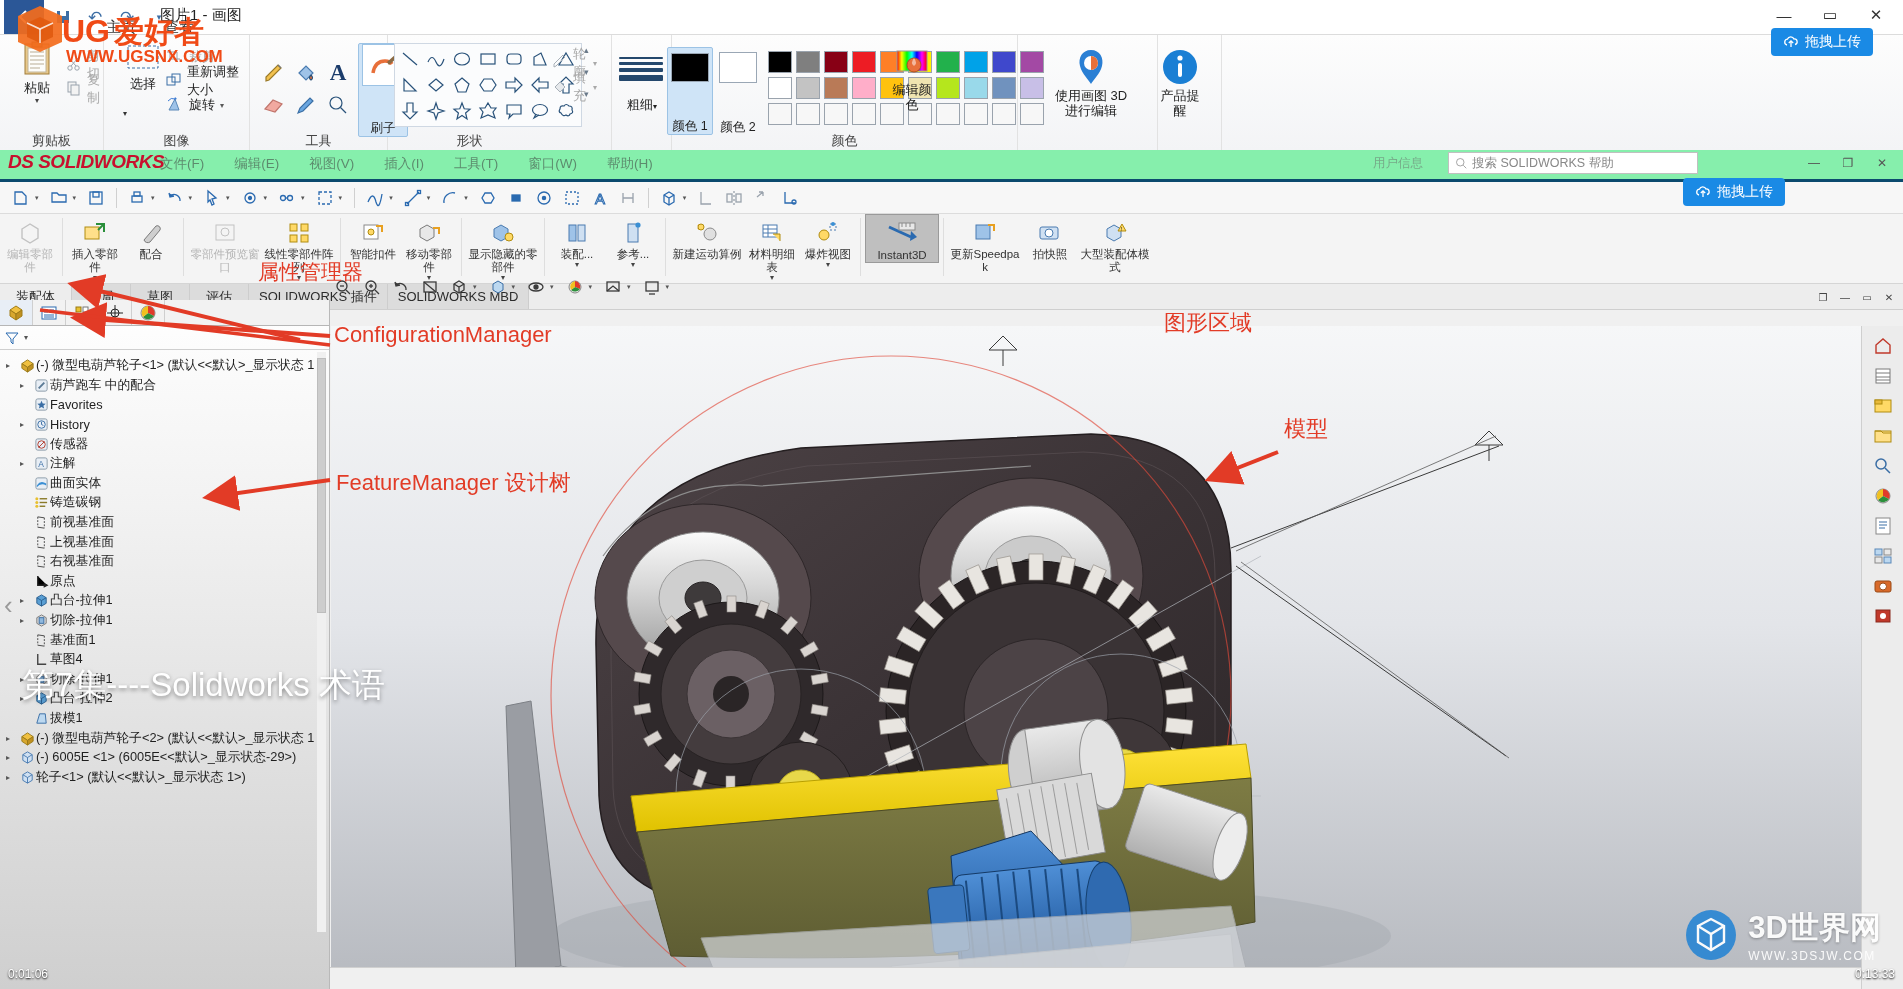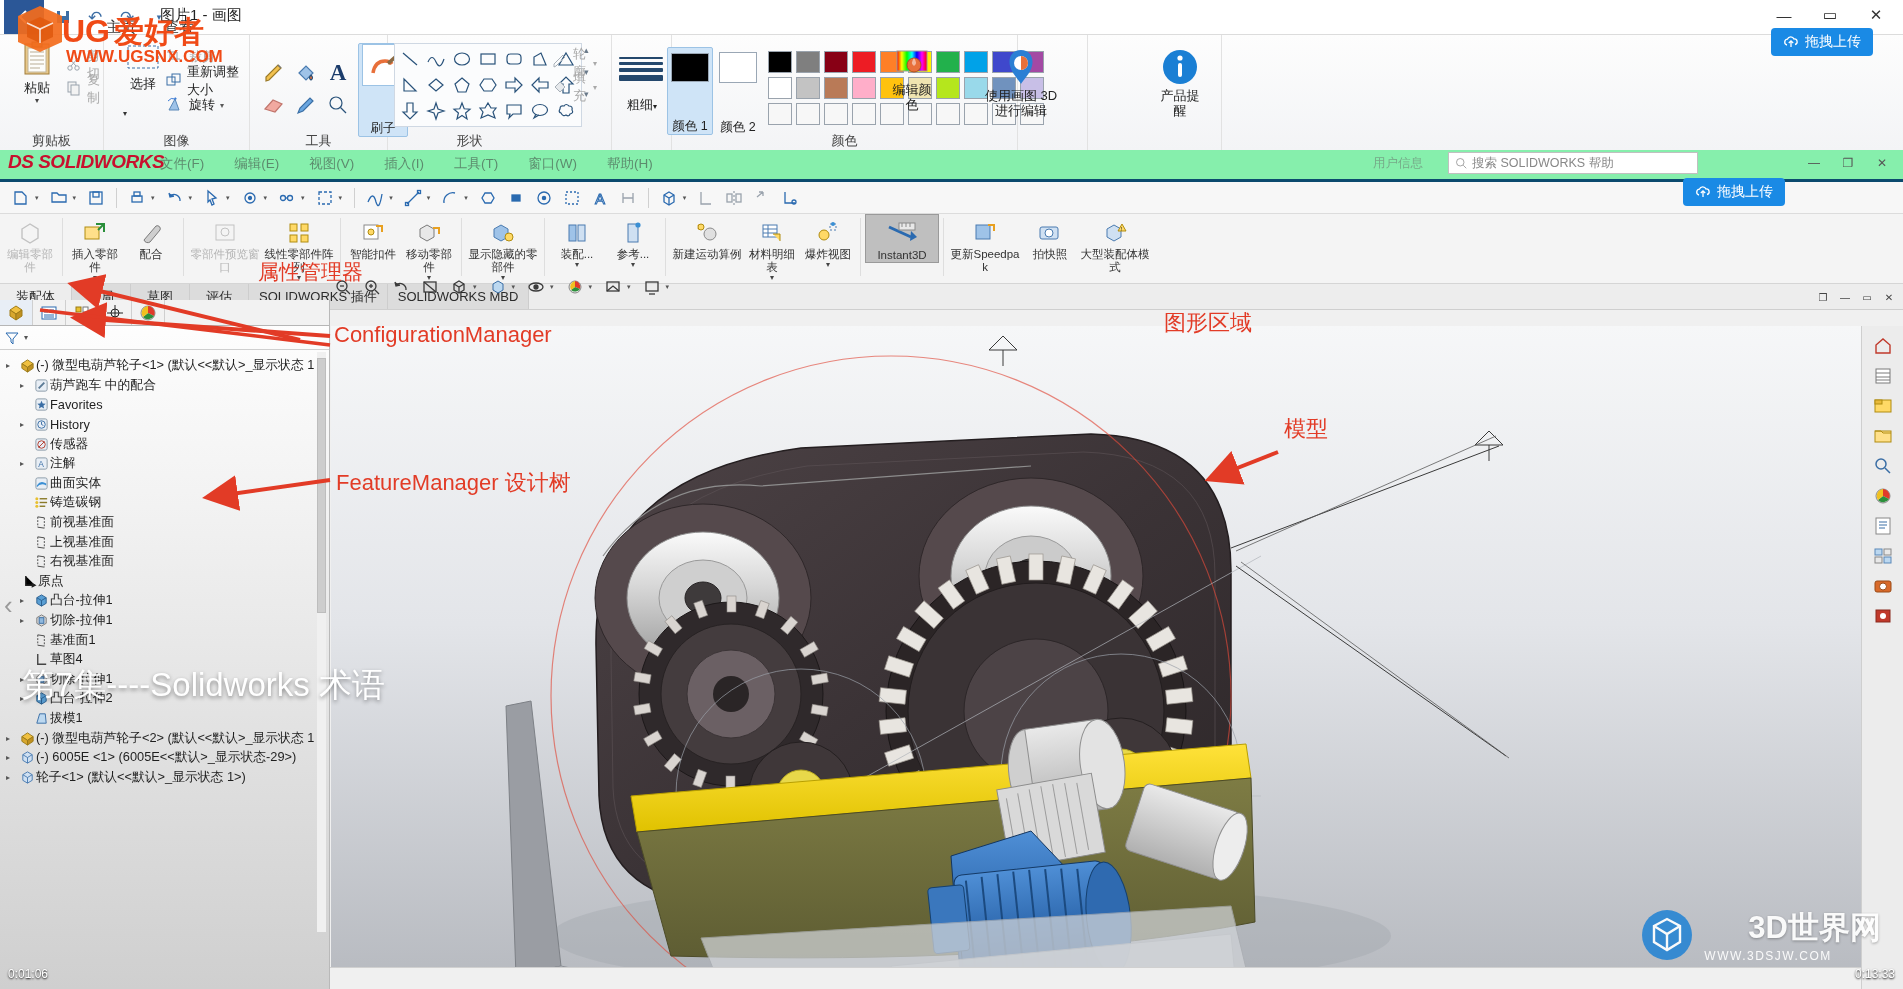--- a/index.html
+++ b/index.html
@@ -115,21 +115,21 @@
   .rs-ic { width:28px; height:24px; display:flex; align-items:center; justify-content:center; }
 
   
   .anno { position:absolute; color:#e23b26; font-size:22px; z-index:20; white-space:nowrap; }
   .anno-sm { font-size:20px; }
   svg.overlay { position:absolute; left:0; top:0; width:1903px; height:989px; pointer-events:none; z-index:19; }
 
   
   .wm-ug { position:absolute; left:10px; top:4px; z-index:30; }
   .wm-3d { position:absolute; right:22px; bottom:26px; z-index:30; display:flex; align-items:center; gap:10px; opacity:.92; }
-  .wm-3d-txt { color:#fff; font-size:31px; font-weight:bold; text-shadow:0 1px 3px rgba(0,0,0,.35);margin-left:44px; }
+  .wm-3d-txt { color:#fff; font-size:31px; font-weight:bold; text-shadow:0 1px 3px rgba(0,0,0,.35); }
   .wm-3d-sub { color:#fff; font-size:12px; letter-spacing:1.5px; }
 
   .subtitle { position:absolute; left:22px; top:663px; font-size:33px; color:#fff; z-index:25;
      text-shadow:0 2px 4px rgba(0,0,0,.4); white-space:nowrap; }
 
   .time-left { position:absolute; left:8px; bottom:8px; color:#fff; font-size:12px; z-index:26; text-shadow:0 1px 2px #000; }
   .time-right { position:absolute; right:8px; bottom:8px; color:#fff; font-size:12px; z-index:26; text-shadow:0 1px 2px #000; }
 
   .upload-pill { position:absolute; height:28px; background:#1a8ae5; border-radius:4px; color:#fff;
      display:flex; align-items:center; gap:6px; padding:0 12px; font-size:14px; z-index:28; }
@@ -517,21 +517,21 @@
               </defs>
             <rect x="3" y="6" width="30" height="20" fill="url(#spec)" stroke="#999"></rect>
             <circle cx="20" cy="20" r="7" fill="#e8703a" stroke="#b24e20"></circle>
             <path d="M20 13 q-4 5 0 8 q4 -3 0 -8" fill="#fff" opacity=".5"></path>
           </svg>
           <div class="lbl" style="width:40px">编辑颜色</div>
         </div>
         <div class="rgroup-label">颜色</div>
       </div>
 
-      <div class="rgroup" style="left:968px;width:120px">
+      <div class="rgroup" style="left:1038px;width:120px">
         <div style="position:absolute;left:24px;top:12px" class="big-btn">
           <svg width="40" height="40" viewBox="0 0 40 40">
             <path d="M20 3 C11 3 7 11 9 19 C11 27 18 33 20 37 C22 33 29 27 31 19 C33 11 29 3 20 3 Z" fill="#2a7fd4"></path>
             <circle cx="20" cy="16" r="7" fill="#fff"></circle>
             <path d="M20 9 a7 7 0 0 1 0 14 Z" fill="#e8703a"></path>
           </svg>
           <div class="lbl" style="width:74px;margin-top:2px">使用画图 3D 进行编辑</div>
         </div>
       </div>
 
@@ -1435,21 +1435,21 @@
             <span class="tw"></span>
             <span class="tic">
               <svg width="15" height="15" viewBox="0 0 16 16" fill="none" stroke="#444">
                 <path d="M4 2 L4 13" stroke-dasharray="2,1.5"></path>
                 <path d="M11 3 L11 14" stroke-dasharray="2,1.5"></path>
                 <path d="M4 2 L11 3 M4 13 L11 14"></path>
               </svg>
             </span>
             <span class="tlbl">右视基准面</span>
           </div>
-          <div class="trow" style="padding-left: 8px;">
+          <div class="trow" style="padding-left: 20px;">
             <span class="tw"></span>
             <span class="tic">
               <svg width="15" height="15" viewBox="0 0 16 16" stroke="#222" stroke-width="1.4">
                 <path d="M4 2 L4 12 L14 12"></path>
                 <path d="M14 12 L11 10.5 L11 13.5 Z" fill="#222"></path>
               </svg>
             </span>
             <span class="tlbl">原点</span>
           </div>
           <div class="trow" style="padding-left: 20px;">

